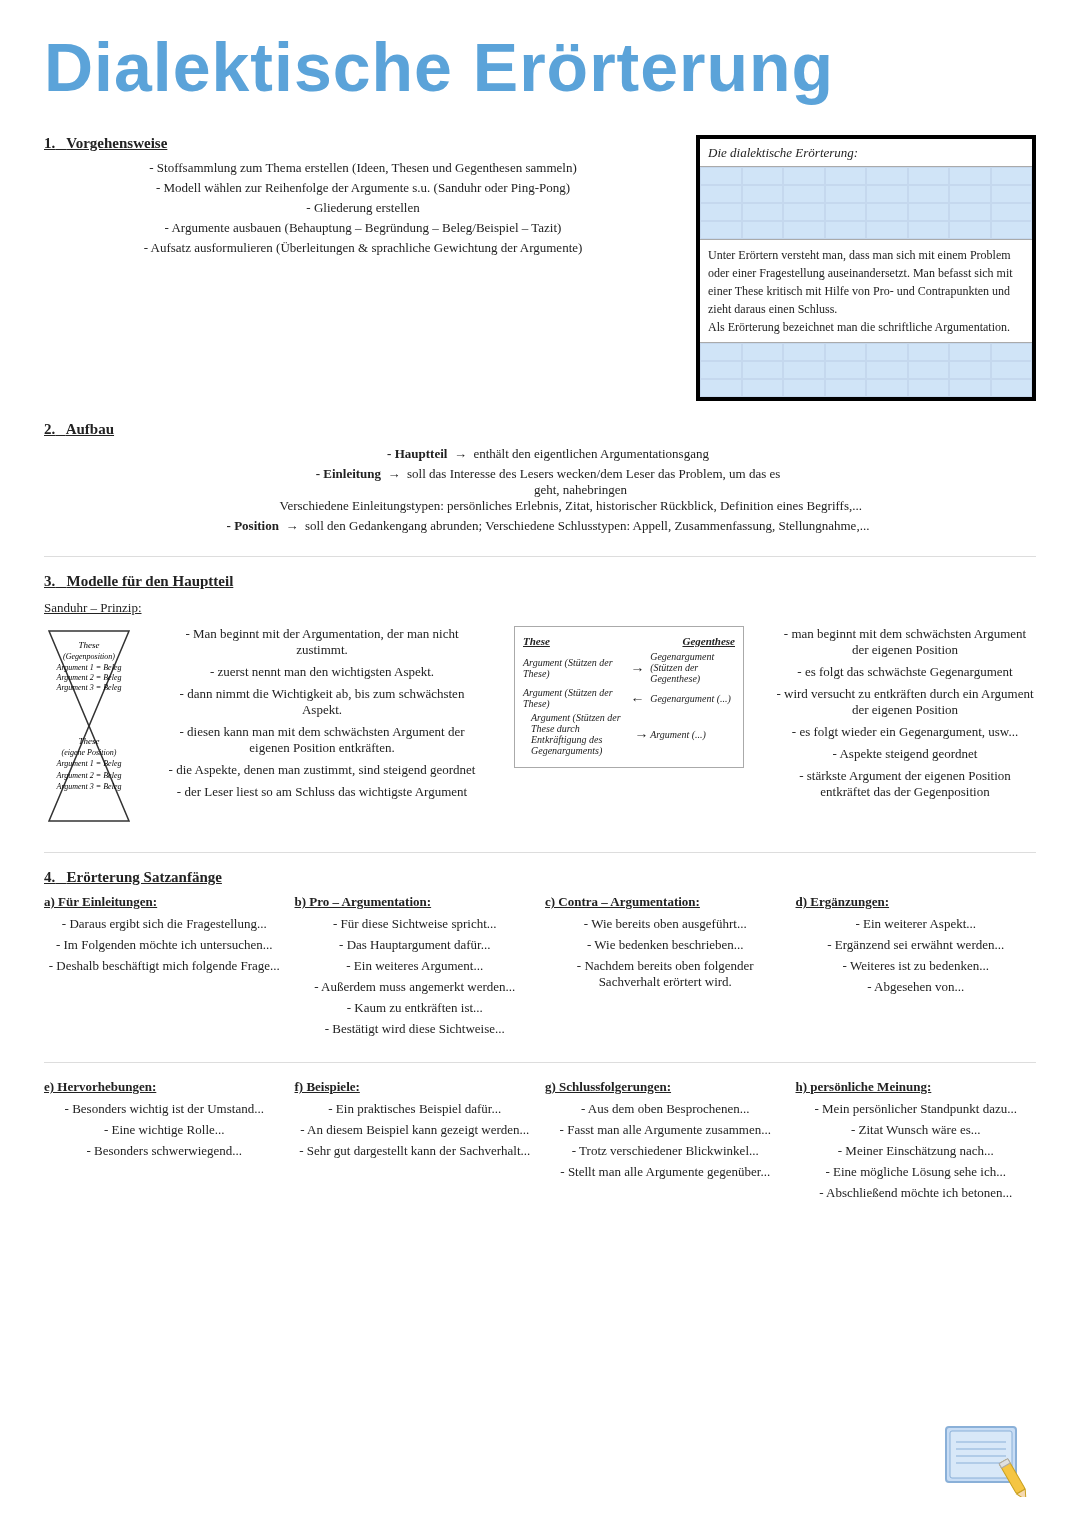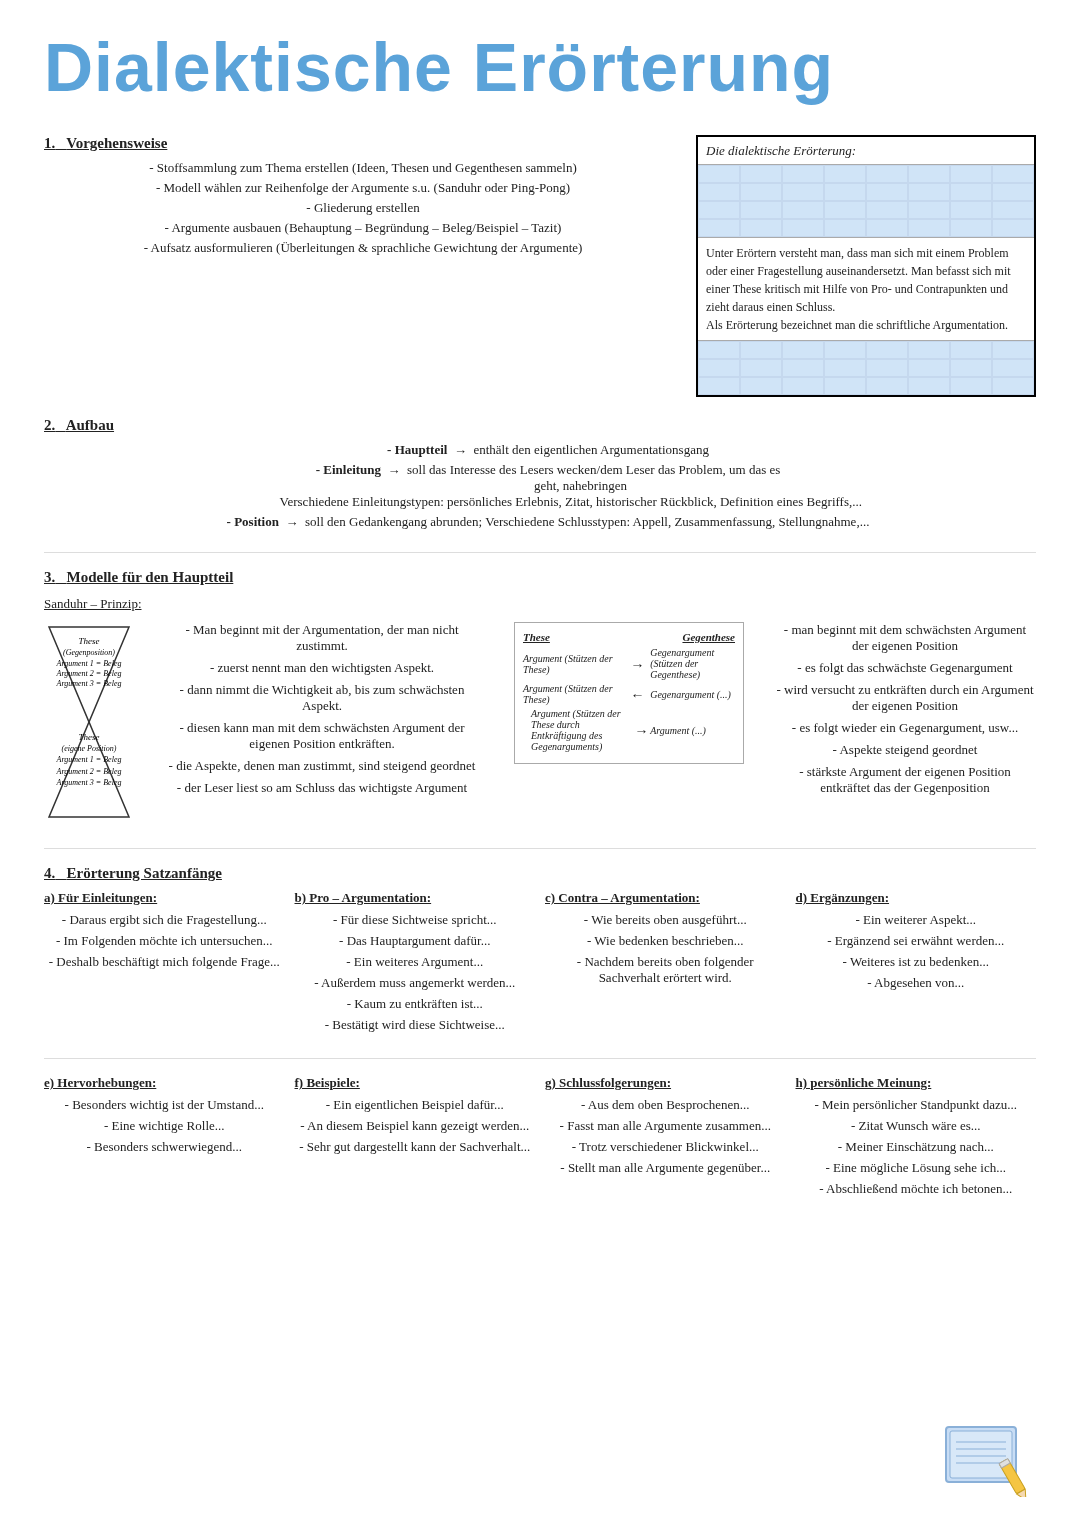--- a/index.html
+++ b/index.html
@@ -36,21 +36,21 @@
     }
     .top-left {
       flex: 1;
     }
     .top-right {
       width: 340px;
       flex-shrink: 0;
     }
     
     .def-box {
-      border: 2px solid #000000;
+      border: 4px solid #000000;
       padding: 0;
       font-size: 12.5px;
       line-height: 1.5;
     }
     .def-box-grid {
       display: grid;
       grid-template-columns: repeat(8, 1fr);
       grid-template-rows: repeat(4, 18px);
       border-bottom: 1px solid #aaa;
     }
@@ -365,21 +365,21 @@
 
   <div class="four-col">
     <div class="col-section">
       <div class="col-title">e) Hervorhebungen:</div>
       <div class="item">- Besonders wichtig ist der Umstand...</div>
       <div class="item">- Eine wichtige Rolle...</div>
       <div class="item">- Besonders schwerwiegend...</div>
     </div>
     <div class="col-section">
       <div class="col-title">f) Beispiele:</div>
-      <div class="item">- Ein eigentlichen Beispiel dafür...</div>
+      <div class="item">- Ein praktisches Beispiel dafür...</div>
       <div class="item">- An diesem Beispiel kann gezeigt werden...</div>
       <div class="item">- Sehr gut dargestellt kann der Sachverhalt...</div>
     </div>
     <div class="col-section">
       <div class="col-title">g) Schlussfolgerungen:</div>
       <div class="item">- Aus dem oben Besprochenen...</div>
       <div class="item">- Fasst man alle Argumente zusammen...</div>
       <div class="item">- Trotz verschiedener Blickwinkel...</div>
       <div class="item">- Stellt man alle Argumente gegenüber...</div>
     </div>

